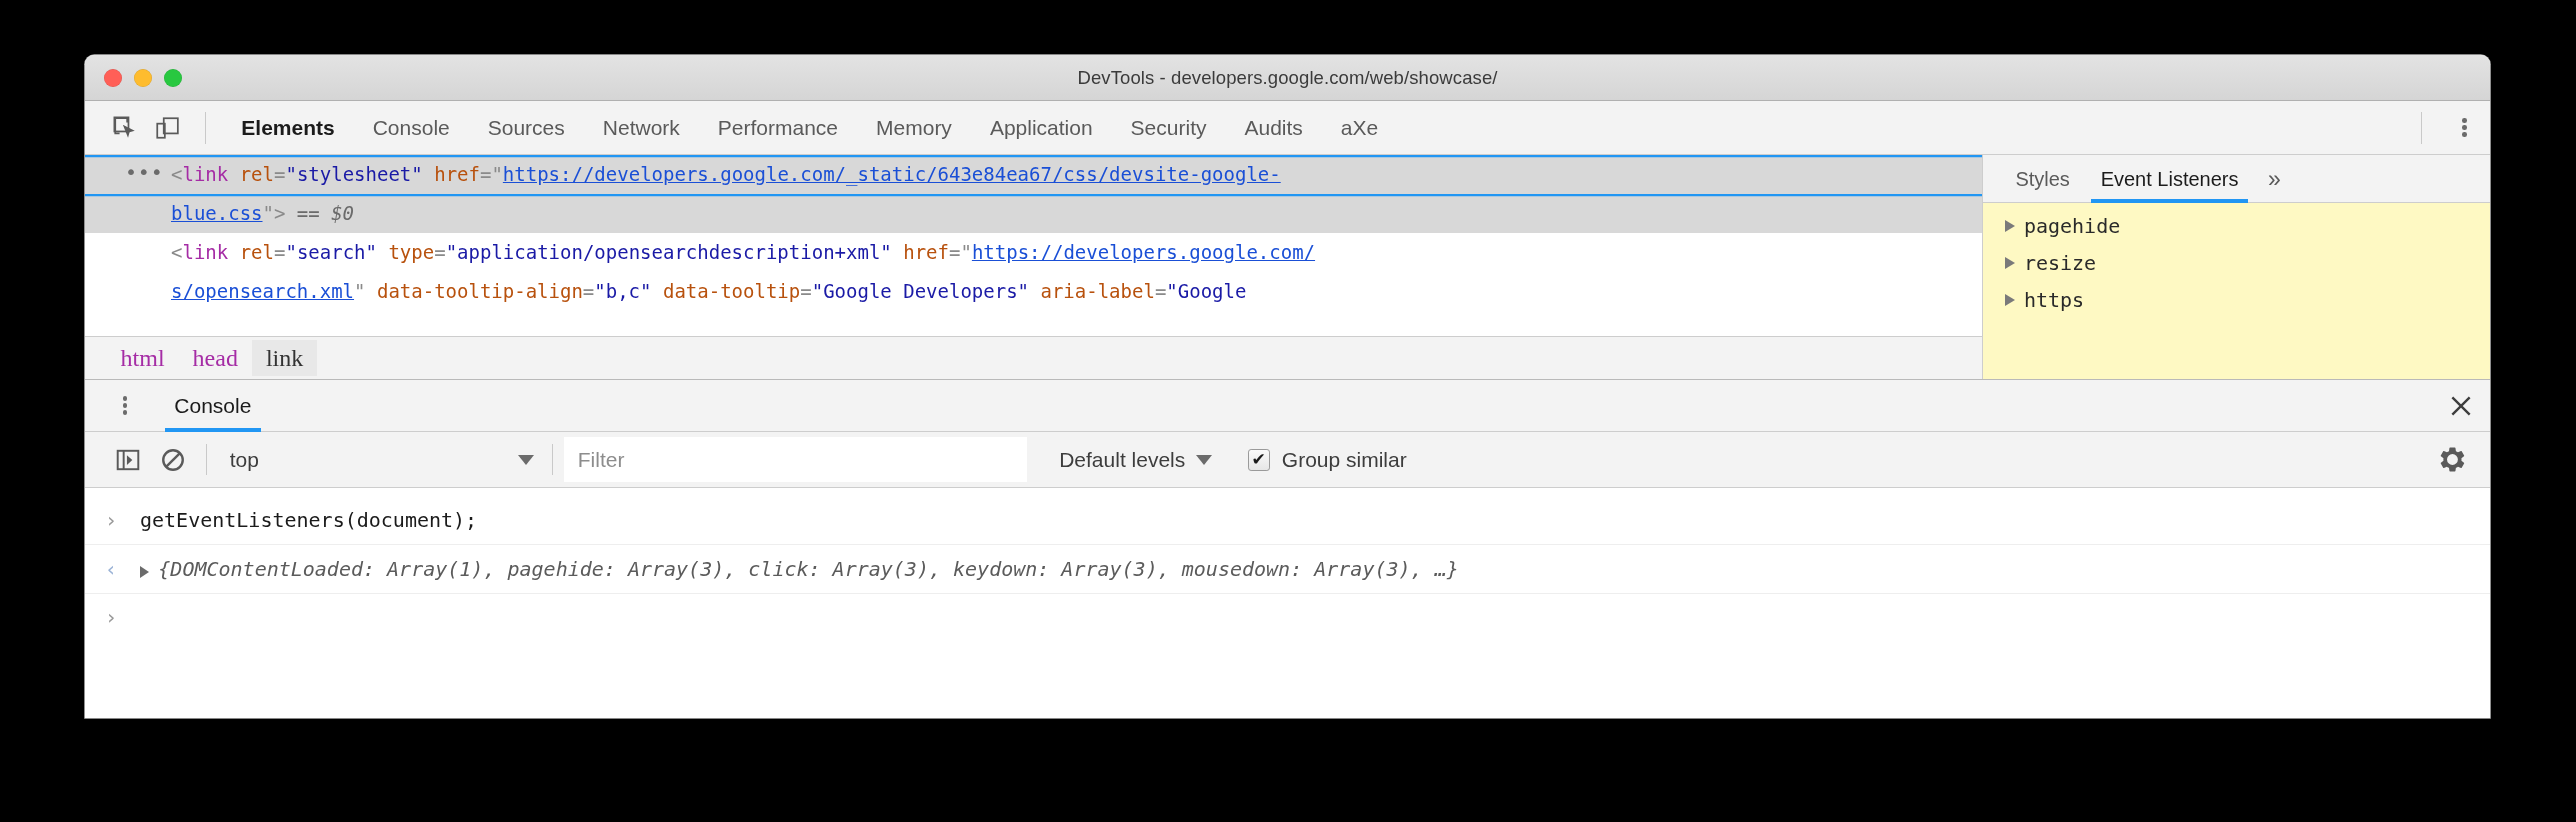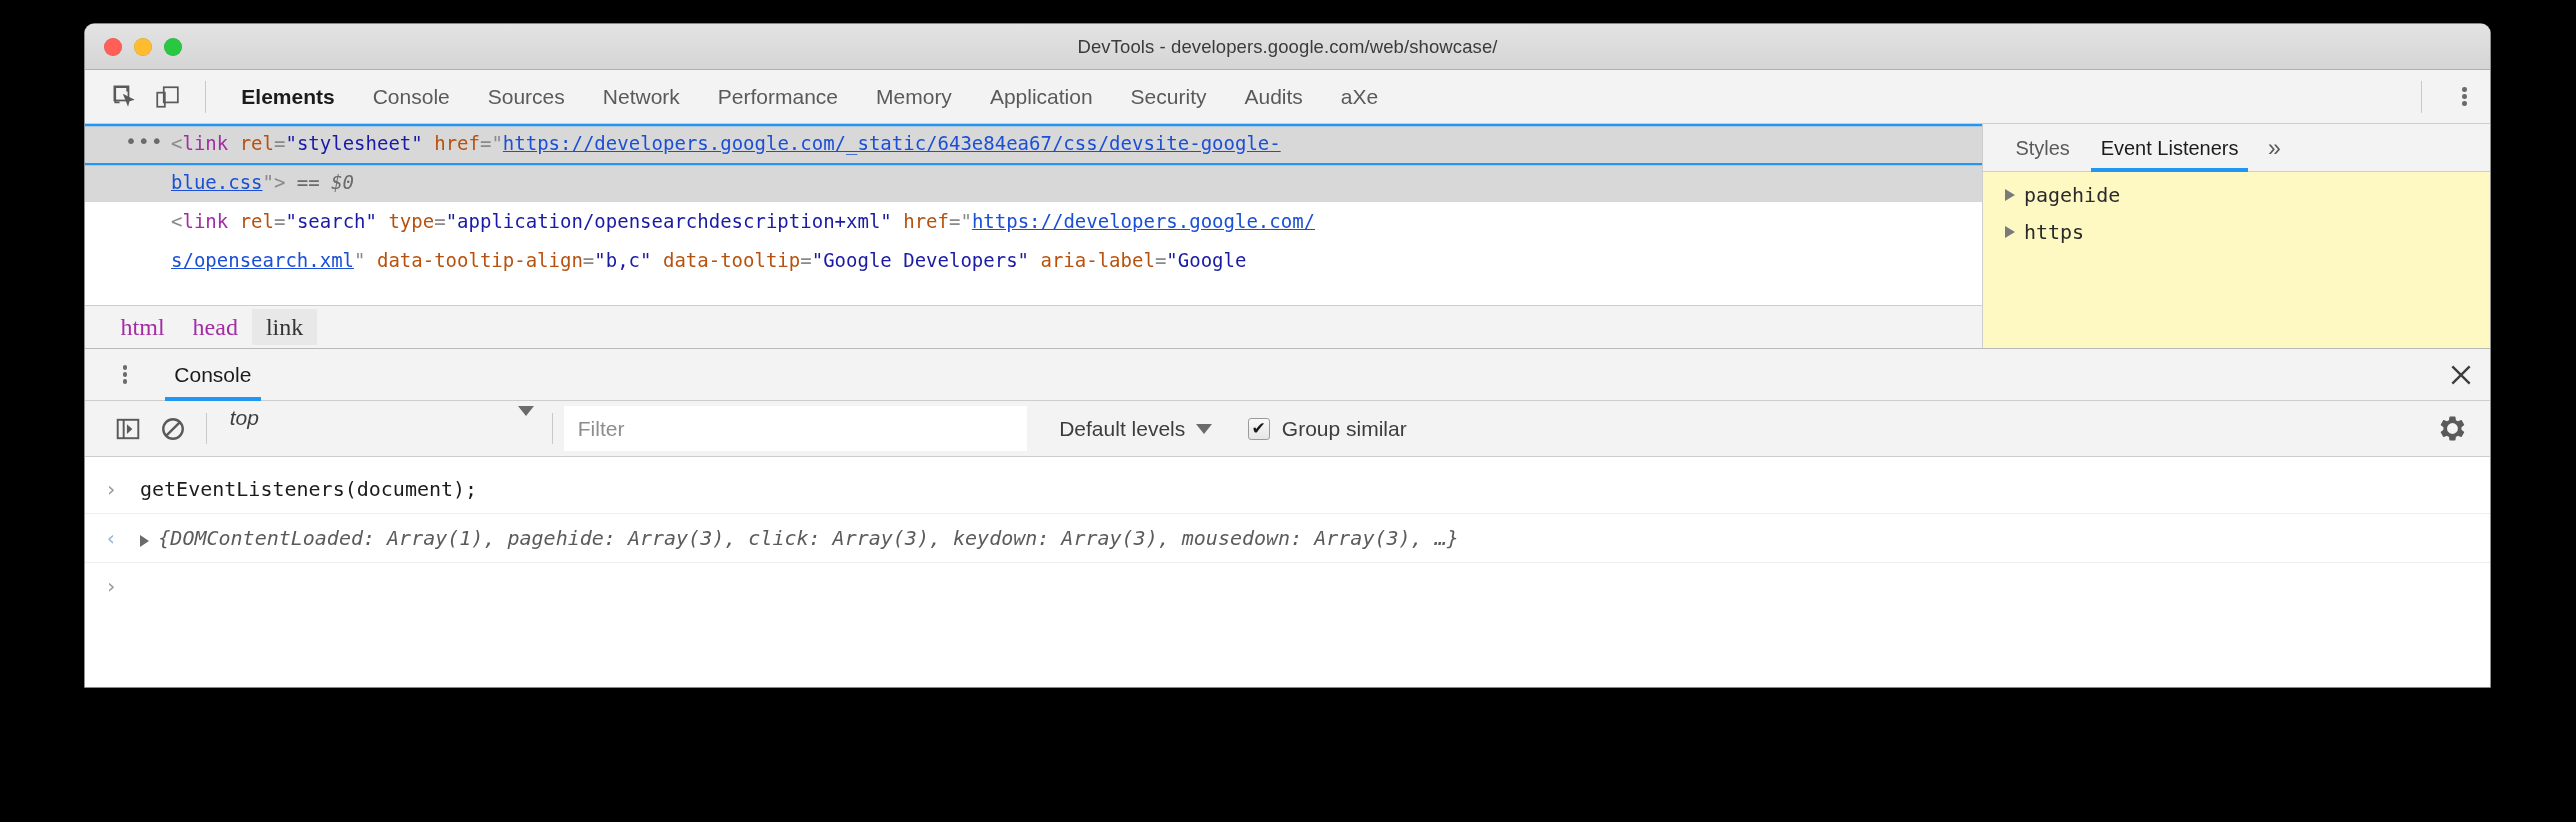--- a/index.html
+++ b/index.html
@@ -8,21 +8,21 @@
     width: 2576px; height: 822px;
     overflow: hidden;
   }
   body {
     font-family: "Liberation Sans", sans-serif;
   }
 
   
   #window {
     position: absolute;
-    left: 85px; top: 24px;
+    left: 85px; top: 55px;
     width: 2405px; height: 663px;
     background: #fff;
     border-radius: 9.3px 9.3px 0 0;
     overflow: hidden;
     box-shadow: 0 0 0 0.8px #b4b4b4;
   }
 
   
   #titlebar {
     position: relative;
@@ -267,27 +267,26 @@
     box-sizing: border-box;
     gap: 0;
   }
   .ctb-icon {
     width: 45px; height: 45px;
     display: flex; align-items: center; justify-content: center;
     cursor: pointer;
   }
   .ctb-sep { width: 0.8px; height: 31px; background: #c9c9c9; margin: 0 10.8px; }
   #context-select {
-    display: flex; align-items: flex-start;
+    display: flex; align-items: center;
     width: 324px;
     height: 45px;
     padding-left: 12.3px;
     box-sizing: border-box;
     cursor: pointer;
-    font-style: italic;
   }
   #context-label { font-size: 21px; color: #3d3d3d; flex: 1; }
   .caret {
     width: 0; height: 0;
     border-left: 8.5px solid transparent;
     border-right: 8.5px solid transparent;
     border-top: 10px solid #6b6b6b;
     margin-right: 7.7px;
   }
   #filter-input {
@@ -452,20 +451,24 @@
         <div class="side-tab active">Event Listeners</div>
         <div id="side-more">»</div>
       </div>
       <div id="listener-list">
         <div class="listener-row">
           <span class="tri"></span>
           <span>pagehide</span>
         </div>
         <div class="listener-row">
           <span class="tri"></span>
+          <span>resize</span>
+        </div>
+        <div class="listener-row">
+          <span class="tri"></span>
           <span>https</span>
         </div>
       </div>
     </div>
   </div>
 
   <div id="drawer">
 
     <div id="drawer-tabs">
       <div id="drawer-kebab" class="kebab">

